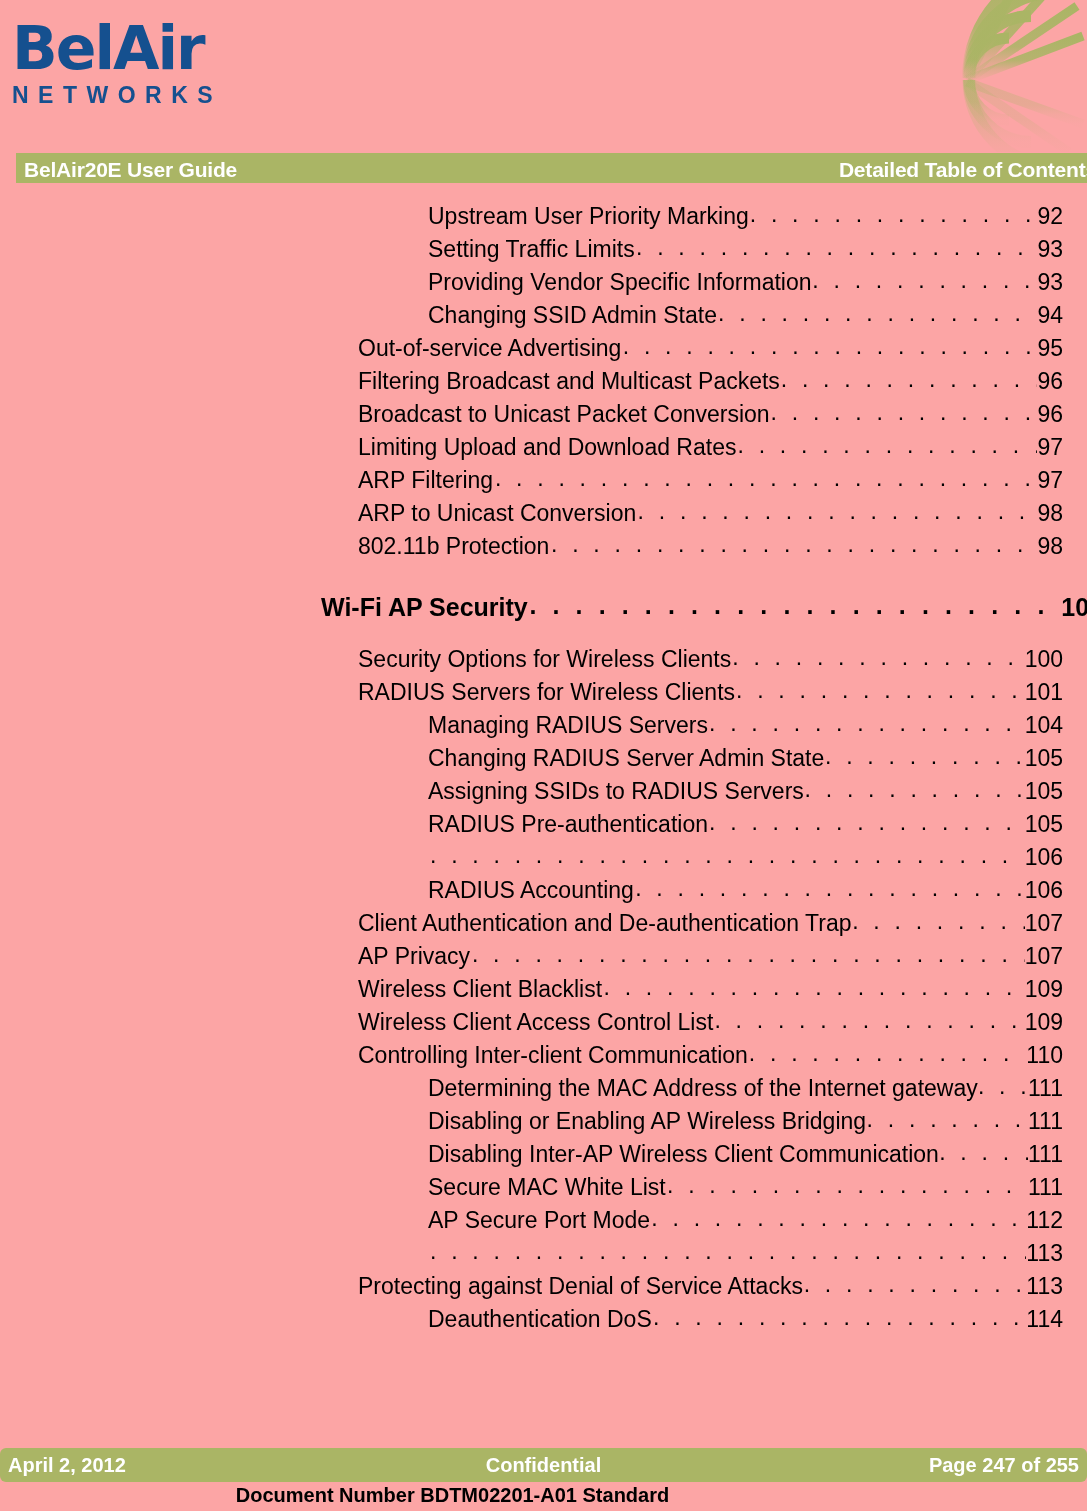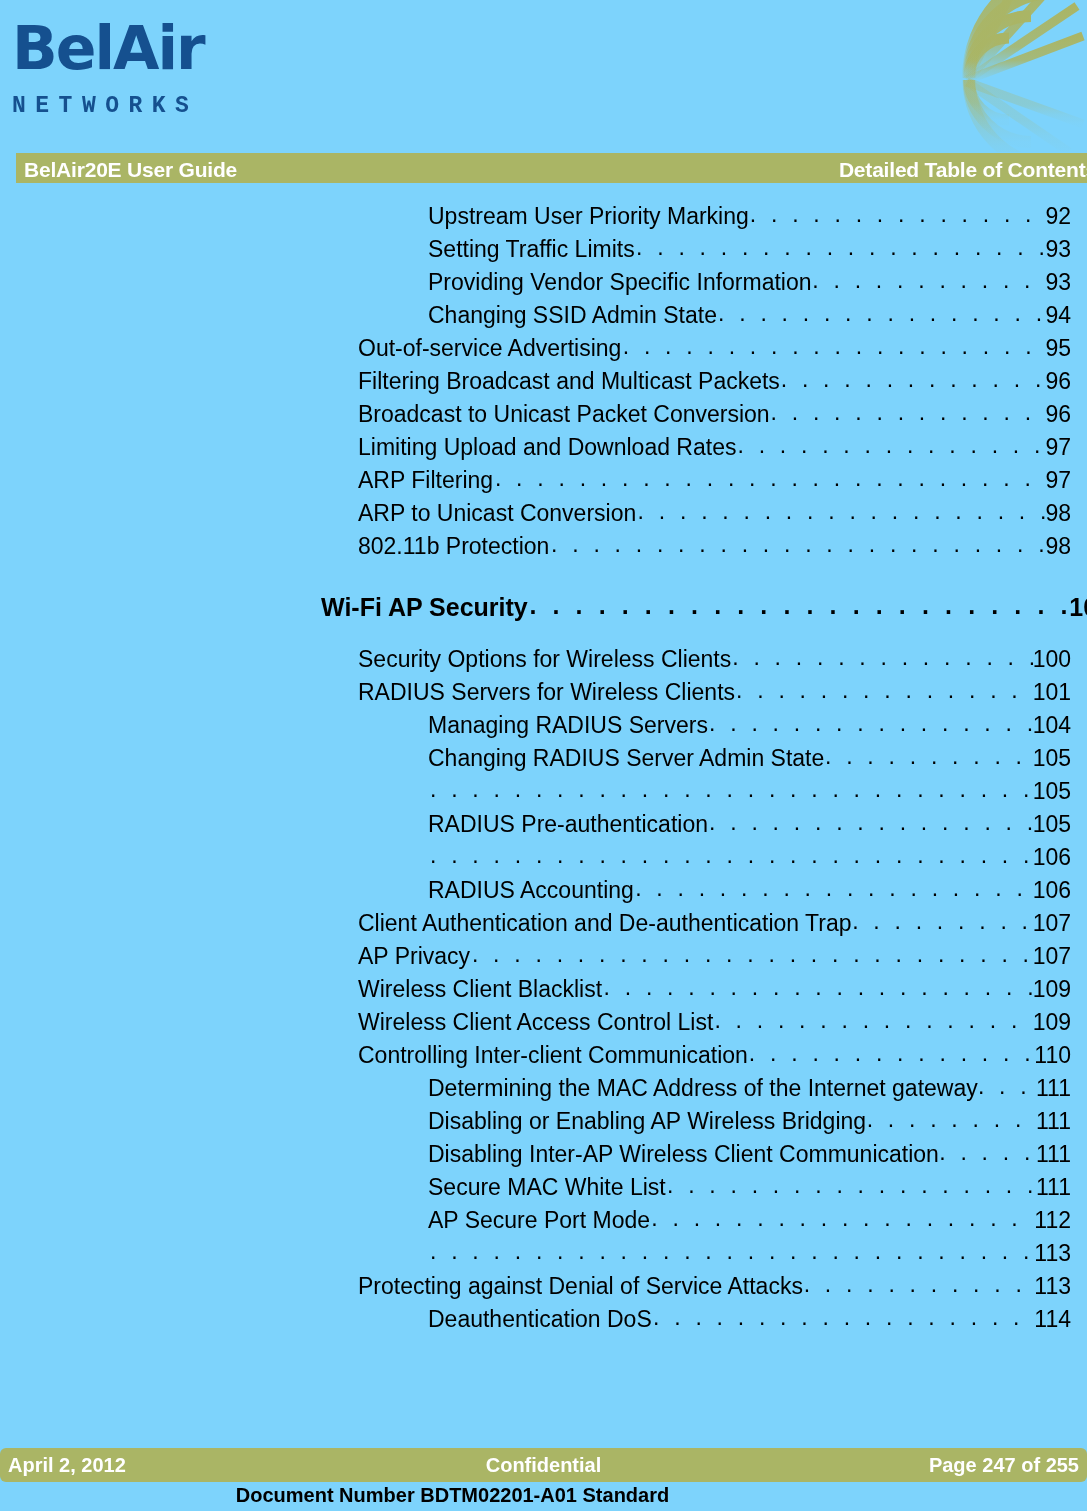--- a/index.html
+++ b/index.html
@@ -8,21 +8,21 @@
     background: #ffffff;
   }
   body {
     font-family: "Liberation Sans", sans-serif;
     color: #000000;
   }
   #page {
     position: relative;
     width: 1087px;
     height: 1511px;
-    background: #7dd3fc;
+    background: #fca5a5;
     overflow: hidden;
   }
 
   
   #masthead {
     position: absolute;
     left: 0;
     top: 0;
     width: 1087px;
     height: 153px;
@@ -35,27 +35,27 @@
   }
   .logo-word {
     font-family: "DejaVu Sans", sans-serif;
     font-weight: bold;
     font-size: 60px;
     line-height: 60px;
     letter-spacing: -2px;
     color: #15508F;
   }
   .logo-sub {
-    font-family: Liberation Mono, monospace;
+    font-family: Liberation Sans, sans-serif;
     font-weight: bold;
     font-size: 23px;
     line-height: 26px;
     letter-spacing: 9.5px;
     color: #15508F;
-    margin-top: 15px;
+    margin-top: 4px;
   }
 
   
   #brandmark {
     position: absolute;
     right: 0;
     top: 0;
     width: 190px;
     height: 152px;
     overflow: hidden;
@@ -102,21 +102,21 @@
     left: 0;
     top: 200px;
     width: 1087px;
   }
   .toc-row {
     position: relative;
     display: flex;
     align-items: baseline;
     width: 1087px;
     box-sizing: border-box;
-    padding-right: 16px;
+    padding-right: 24px;
     font-size: 23px;
     line-height: 33px;
     white-space: nowrap;
   }
   .toc-row.lvl1 { padding-left: 358px; }
   .toc-row.lvl2 { padding-left: 428px; }
   .toc-row.head {
     padding-left: 281px;
     font-weight: bold;
     font-size: 25px;
@@ -329,20 +329,21 @@
         <span class="leader">. . . . . . . . . . . . . . . . . . . . . . . . . . . . . . . . . . . . . . . . . . . . . . . . . . . . . . . . . . . . . . . . . . . . . . . . . . . . . . . . . . . . . .</span>
         <span class="page">104</span>
       </div>
       <div class="toc-row lvl2">
         <span class="title">Changing RADIUS Server Admin State</span>
         <span class="gap-pre"></span>
         <span class="leader">. . . . . . . . . . . . . . . . . . . . . . . . . . . . . . . . . . . . . . . . . . . . . . . . . . . . . . . . . . . . . . . . . . . . . . . . . . . . . . . . . . . . . .</span>
         <span class="page">105</span>
       </div>
       <div class="toc-row lvl2">
+        <span class="title">Assigning SSIDs to RADIUS Servers</span>
         <span class="gap-pre"></span>
         <span class="leader">. . . . . . . . . . . . . . . . . . . . . . . . . . . . . . . . . . . . . . . . . . . . . . . . . . . . . . . . . . . . . . . . . . . . . . . . . . . . . . . . . . . . . .</span>
         <span class="page">105</span>
       </div>
       <div class="toc-row lvl2">
         <span class="title">RADIUS Pre-authentication</span>
         <span class="gap-pre"></span>
         <span class="leader">. . . . . . . . . . . . . . . . . . . . . . . . . . . . . . . . . . . . . . . . . . . . . . . . . . . . . . . . . . . . . . . . . . . . . . . . . . . . . . . . . . . . . .</span>
         <span class="page">105</span>
       </div>

